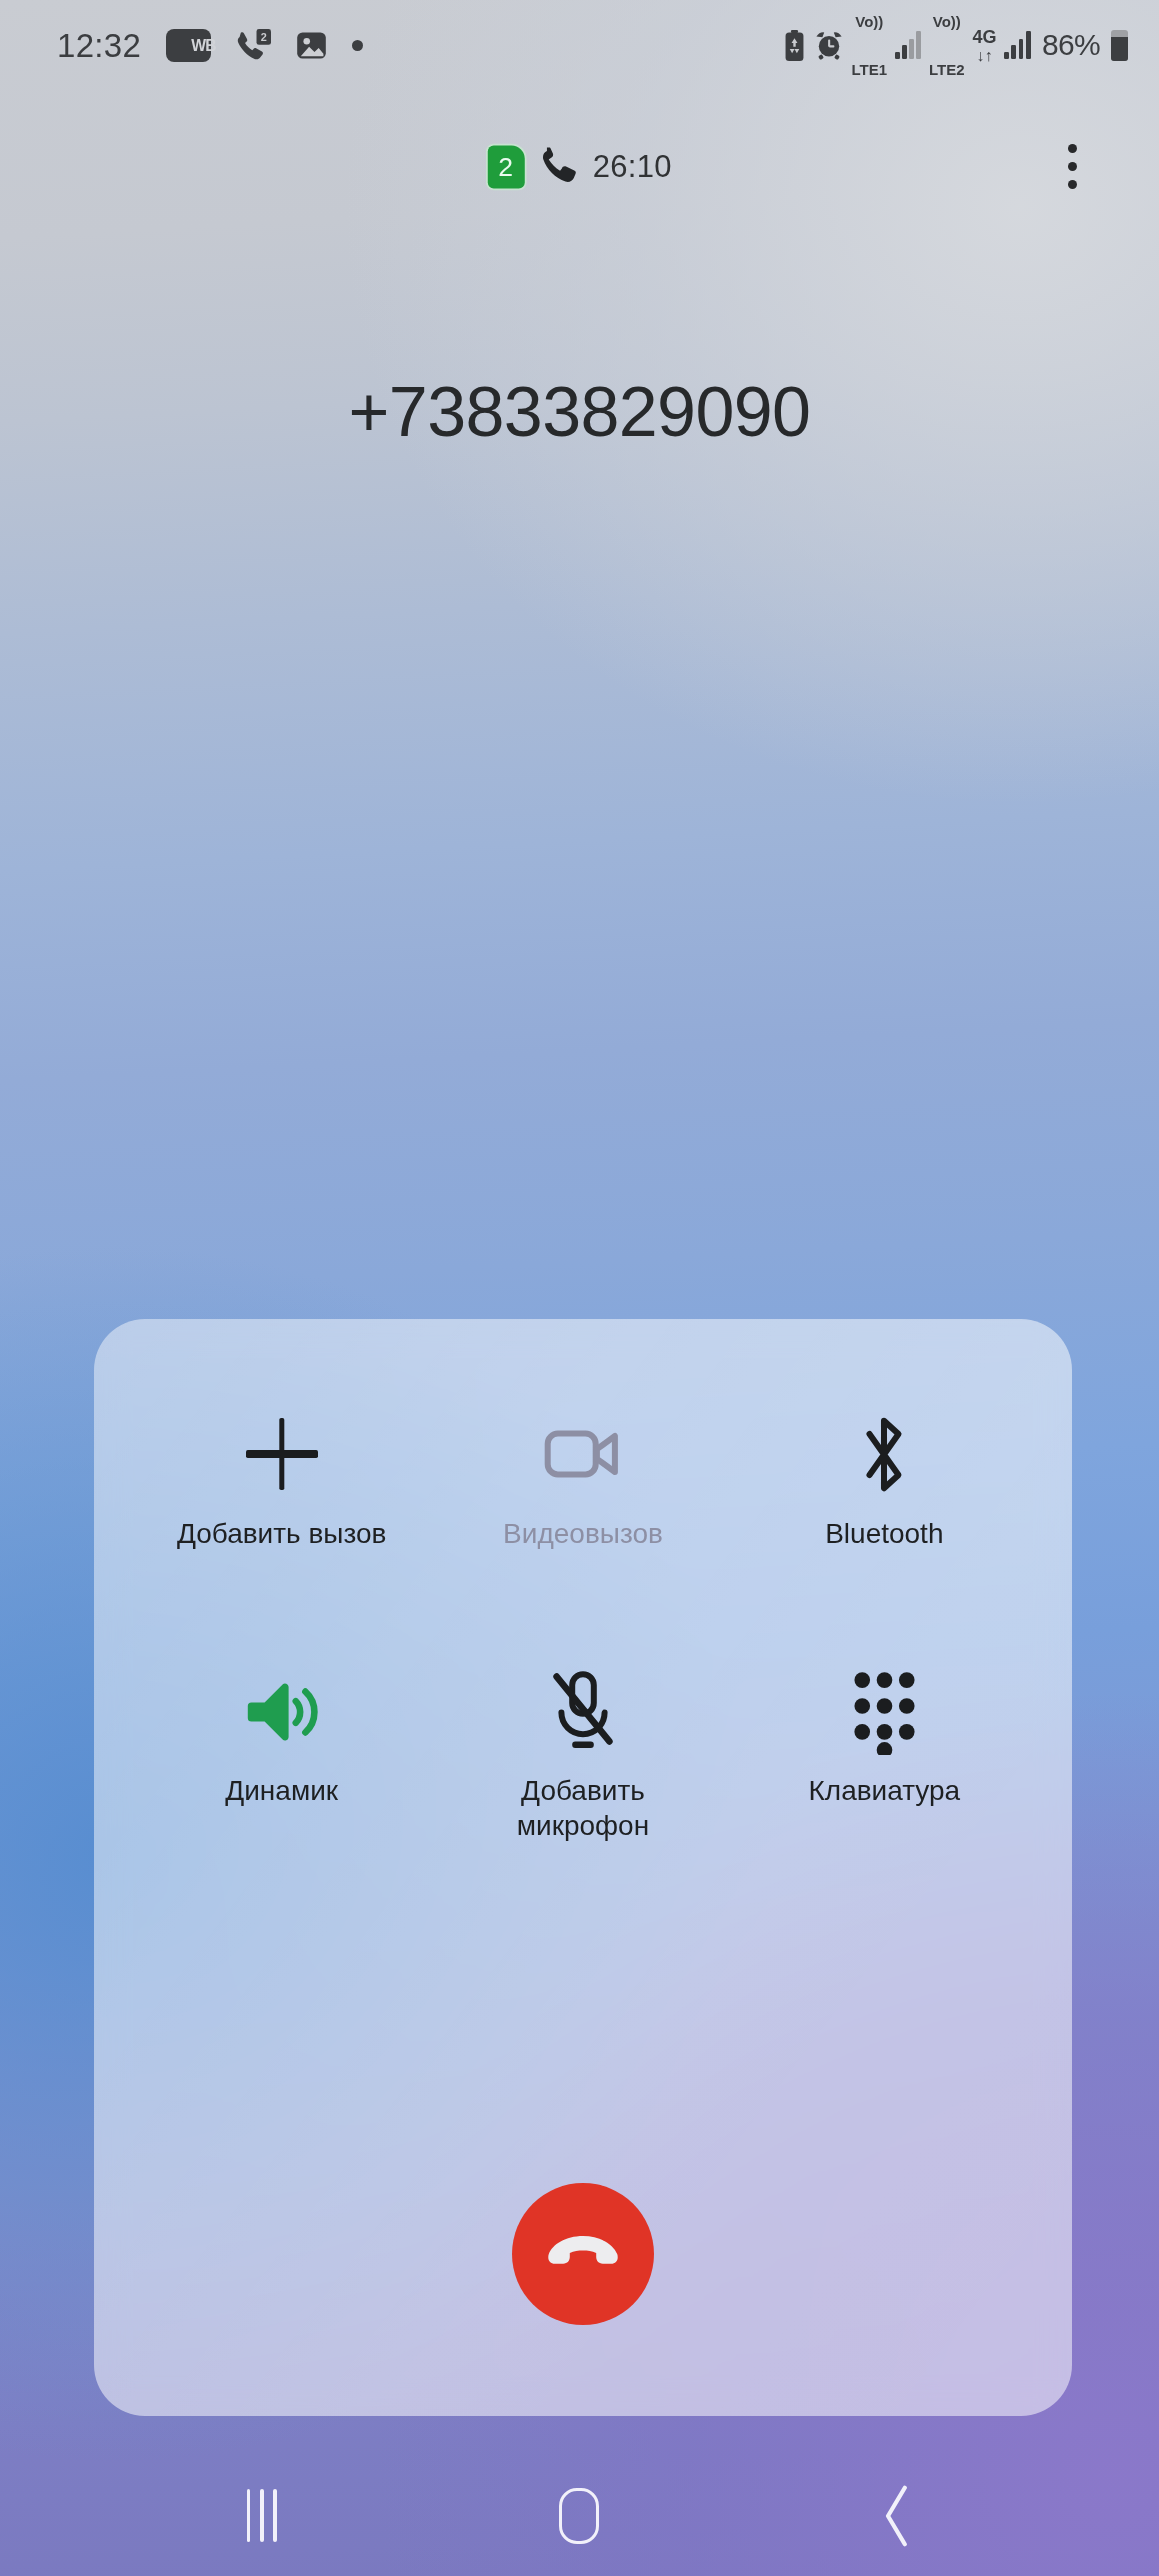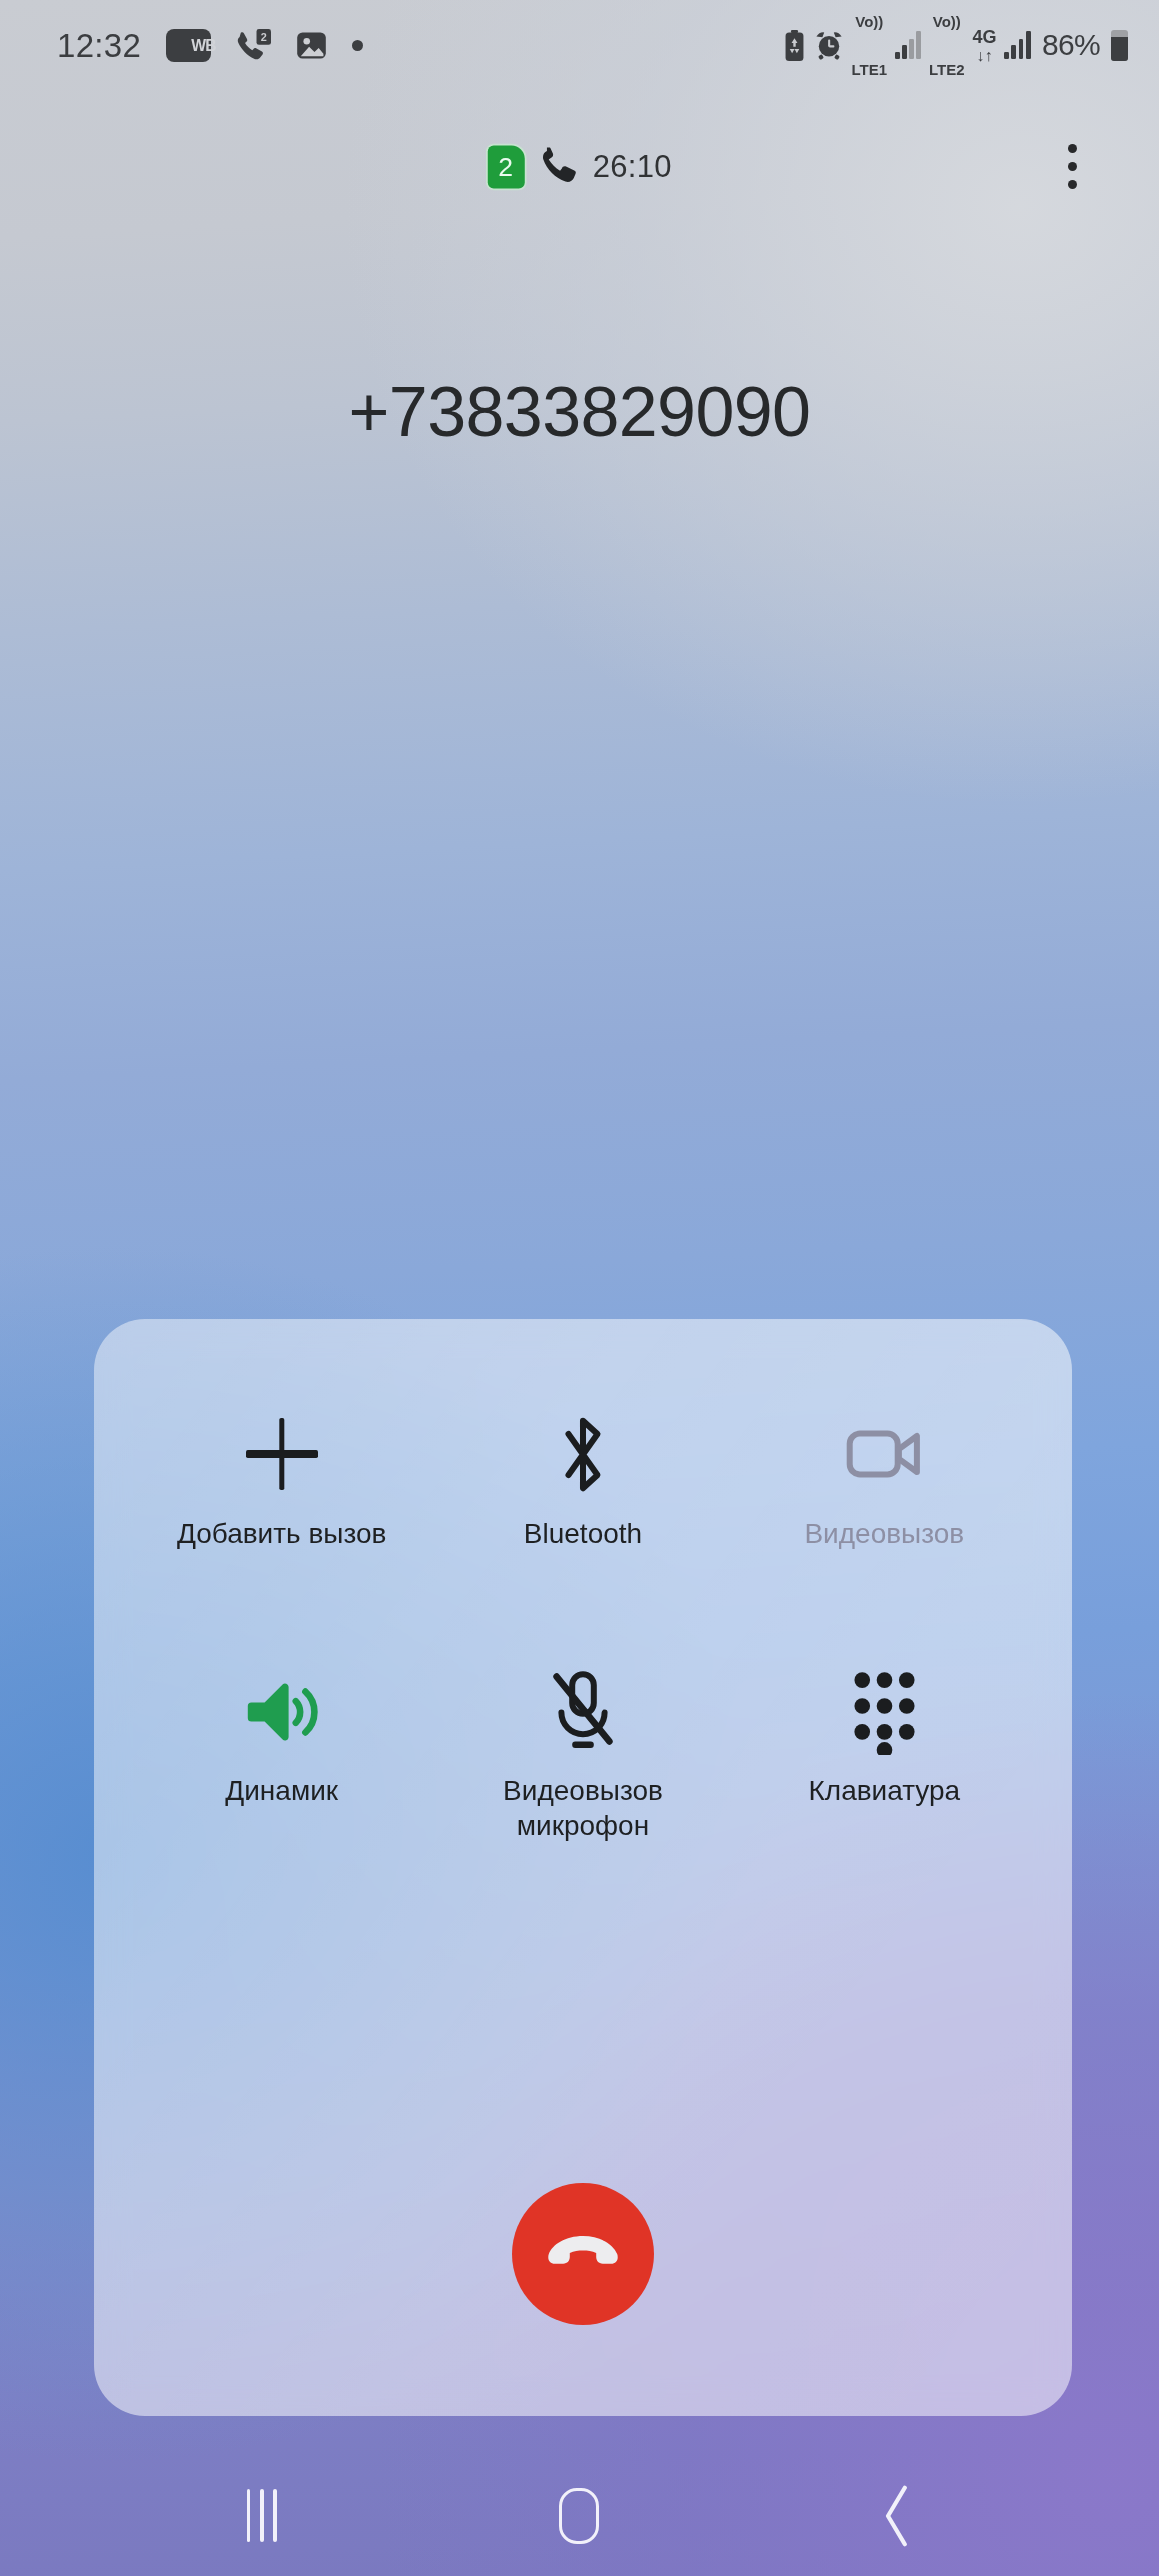--- a/index.html
+++ b/index.html
@@ -458,37 +458,37 @@
 
     <div class="ctrl-grid">
 
       <div class="ctrl-btn">
         <div class="ctrl-ico">
           <div class="ico-plus"></div>
         </div>
         <div class="ctrl-label">Добавить вызов</div>
       </div>
 
-      <div class="ctrl-btn">
-        <div class="ctrl-ico">
-          <svg width="58" height="85" viewBox="0 0 96 140">
-            <path d="M24 36 L72 104 L48 126 L48 14 L72 36 L24 104" fill="none" stroke="#1b1d1f" stroke-width="10" stroke-linecap="round" stroke-linejoin="round"></path>
-          </svg>
-        </div>
-        <div class="ctrl-label">Bluetooth</div>
-      </div>
-
       <div class="ctrl-btn disabled">
         <div class="ctrl-ico">
           <svg width="77" height="60" viewBox="0 0 128 100">
             <rect x="6" y="16" width="80" height="68" rx="17" fill="none" stroke="#8d8fa4" stroke-width="10"></rect>
             <path d="M88 42 L118 20 L118 80 L88 58 Z" fill="none" stroke="#8d8fa4" stroke-width="10" stroke-linejoin="round"></path>
           </svg>
         </div>
         <div class="ctrl-label">Видеовызов</div>
+      </div>
+
+      <div class="ctrl-btn">
+        <div class="ctrl-ico">
+          <svg width="58" height="85" viewBox="0 0 96 140">
+            <path d="M24 36 L72 104 L48 126 L48 14 L72 36 L24 104" fill="none" stroke="#1b1d1f" stroke-width="10" stroke-linecap="round" stroke-linejoin="round"></path>
+          </svg>
+        </div>
+        <div class="ctrl-label">Bluetooth</div>
       </div>
 
       <div class="ctrl-btn">
         <div class="ctrl-ico">
           <svg width="78" height="72" viewBox="0 0 130 120">
             <path d="M14 44 h22 L66 14 a6 6 0 0 1 10 4 v84 a6 6 0 0 1 -10 4 L36 76 H14 a6 6 0 0 1 -6 -6 V50 a6 6 0 0 1 6 -6 z" fill="#1f9d4f"></path>
             <path d="M88 42 a26 26 0 0 1 0 36" fill="none" stroke="#1f9d4f" stroke-width="11" stroke-linecap="round"></path>
             <path d="M104 26 a46 46 0 0 1 0 68" fill="none" stroke="#1f9d4f" stroke-width="11" stroke-linecap="round"></path>
           </svg>
         </div>
@@ -497,21 +497,21 @@
 
       <div class="ctrl-btn">
         <div class="ctrl-ico">
           <svg width="72" height="88" viewBox="0 0 120 146">
             <rect x="42" y="10" width="36" height="66" rx="18" fill="none" stroke="#1b1d1f" stroke-width="10"></rect>
             <path d="M24 74 a36 36 0 0 0 72 0" fill="none" stroke="#1b1d1f" stroke-width="10" stroke-linecap="round"></path>
             <rect x="42" y="122" width="36" height="11" rx="5" fill="#1b1d1f"></rect>
             <path d="M16 14 L104 122" stroke="#1b1d1f" stroke-width="11" stroke-linecap="round"></path>
           </svg>
         </div>
-        <div class="ctrl-label">Видеовызов микрофон</div>
+        <div class="ctrl-label">Добавить микрофон</div>
       </div>
 
       <div class="ctrl-btn">
         <div class="ctrl-ico">
           <svg width="71" height="86" viewBox="0 0 118 142">
             <g fill="#1b1d1f">
               <circle cx="22" cy="18" r="13"></circle>
                 <circle cx="59" cy="18" r="13"></circle>
                 <circle cx="96" cy="18" r="13"></circle>
               <circle cx="22" cy="61" r="13"></circle>

